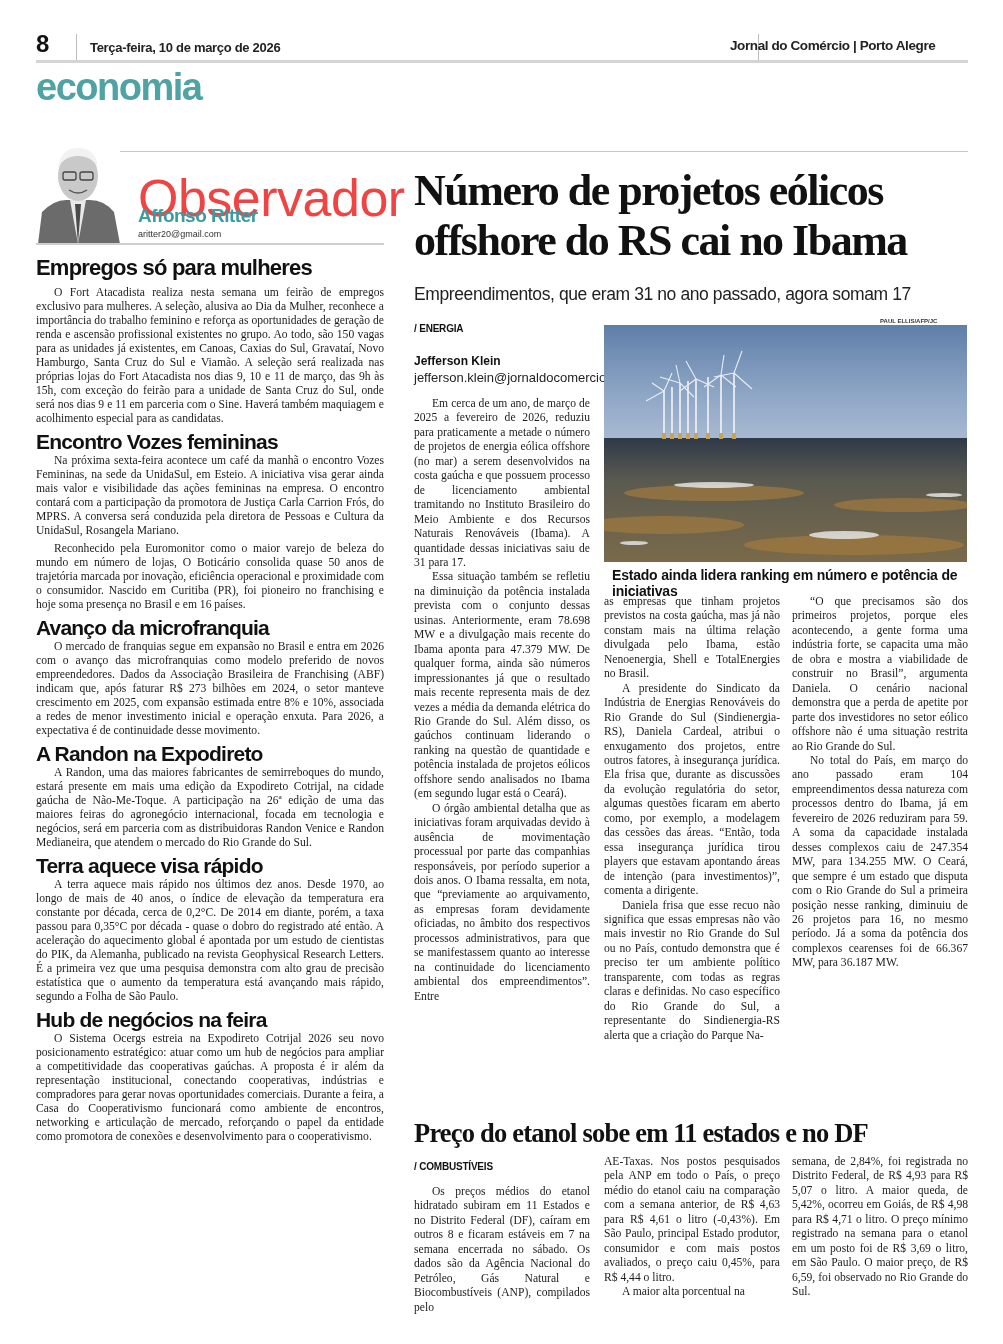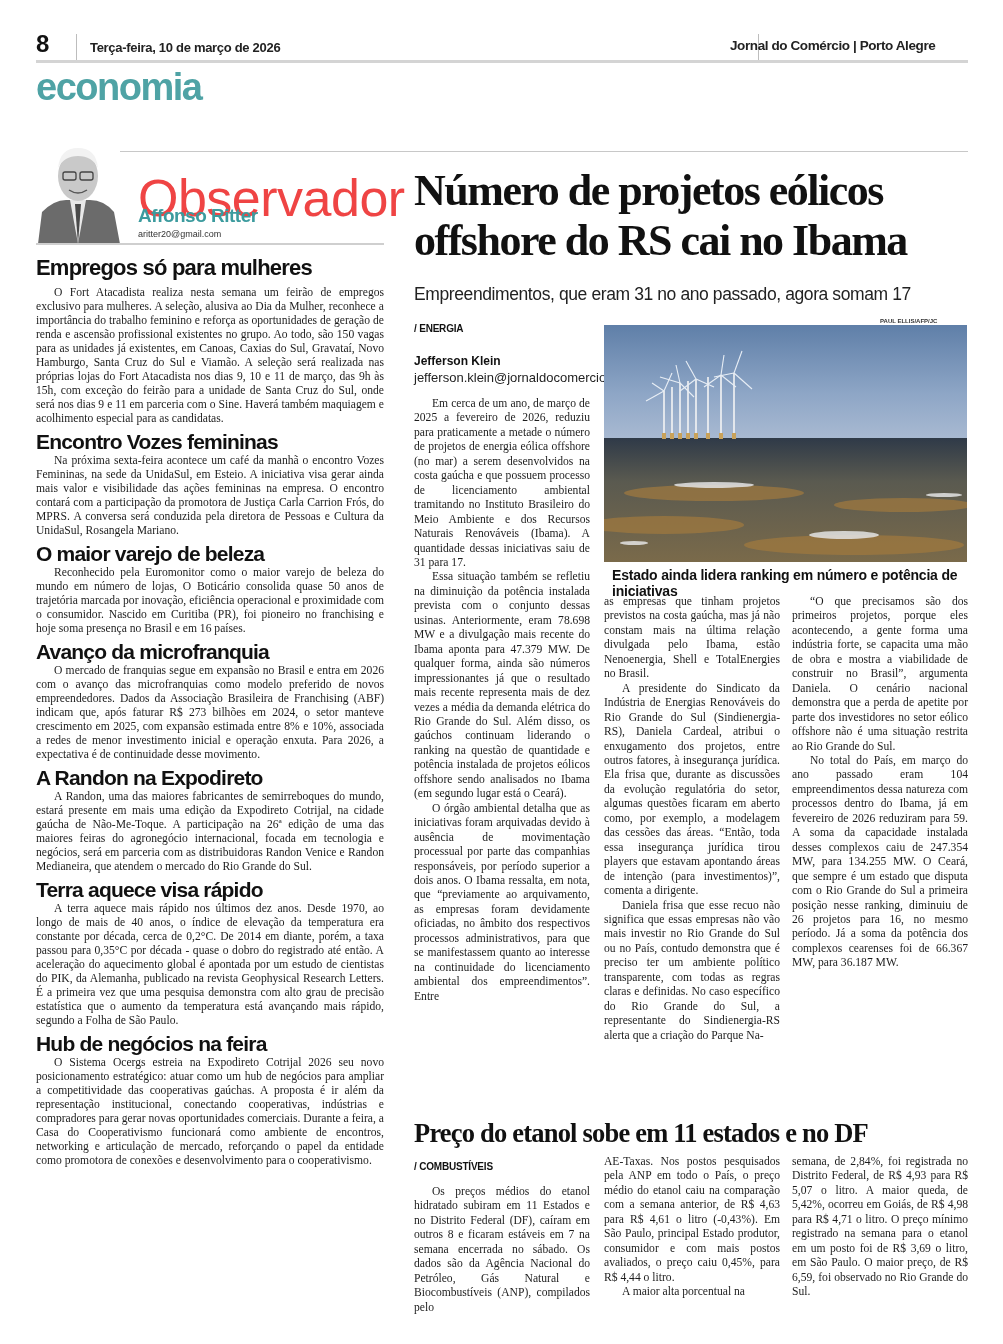--- a/index.html
+++ b/index.html
@@ -85,21 +85,20 @@
 <div class="abs obs-title">Observador</div>
 <div class="abs obs-author">Affonso Ritter</div>
 <div class="abs obs-email">aritter20@gmail.com</div>
 <div class="abs col-rule-bot"></div>
 
 <div class="abs left-col">
   <h2 class="note-h first">Empregos só para mulheres</h2>
   <p class="note-p">O Fort Atacadista realiza nesta semana um feirão de empregos exclusivo para mulheres. A seleção, alusiva ao Dia da Mulher, reconhece a importância do trabalho feminino e reforça as oportunidades de geração de renda e ascensão profissional existentes no grupo. Ao todo, são 150 vagas para as unidades já existentes, em Canoas, Caxias do Sul, Gravataí, Novo Hamburgo, Santa Cruz do Sul e Viamão. A seleção será realizada nas próprias lojas do Fort Atacadista nos dias 9, 10 e 11 de março, das 9h às 15h, com exceção do feirão para a unidade de Santa Cruz do Sul, onde será nos dias 9 e 11 em parceria com o Sine. Haverá também maquiagem e acolhimento especial para as candidatas.</p>
   <h2 class="note-h">Encontro Vozes femininas</h2>
   <p class="note-p">Na próxima sexta-feira acontece um café da manhã o encontro Vozes Femininas, na sede da UnidaSul, em Esteio. A iniciativa visa gerar ainda mais valor e visibilidade das ações femininas na empresa. O encontro contará com a participação da promotora de Justiça Carla Carrion Frós, do MPRS. A conversa será conduzida pela diretora de Pessoas e Cultura da UnidaSul, Rosangela Mariano.</p>
-  <h2 class="note-h">O maior varejo de beleza</h2>
   <p class="note-p">Reconhecido pela Euromonitor como o maior varejo de beleza do mundo em número de lojas, O Boticário consolida quase 50 anos de trajetória marcada por inovação, eficiência operacional e proximidade com o consumidor. Nascido em Curitiba (PR), foi pioneiro no franchising e hoje soma presença no Brasil e em 16 países.</p>
   <h2 class="note-h">Avanço da microfranquia</h2>
   <p class="note-p">O mercado de franquias segue em expansão no Brasil e entra em 2026 com o avanço das microfranquias como modelo preferido de novos empreendedores. Dados da Associação Brasileira de Franchising (ABF) indicam que, após faturar R$ 273 bilhões em 2024, o setor manteve crescimento em 2025, com expansão estimada entre 8% e 10%, associada a redes de menor investimento inicial e operação enxuta. Para 2026, a expectativa é de continuidade desse movimento.</p>
   <h2 class="note-h">A Randon na Expodireto</h2>
   <p class="note-p">A Randon, uma das maiores fabricantes de semirreboques do mundo, estará presente em mais uma edição da Expodireto Cotrijal, na cidade gaúcha de Não-Me-Toque. A participação na 26ª edição de uma das maiores feiras do agronegócio internacional, focada em tecnologia e negócios, será em parceria com as distribuidoras Randon Venice e Randon Medianeira, que atendem o mercado do Rio Grande do Sul.</p>
   <h2 class="note-h">Terra aquece visa rápido</h2>
   <p class="note-p">A terra aquece mais rápido nos últimos dez anos. Desde 1970, ao longo de mais de 40 anos, o índice de elevação da temperatura era constante por década, cerca de 0,2°C. De 2014 em diante, porém, a taxa passou para 0,35°C por década - quase o dobro do registrado até então. A aceleração do aquecimento global é apontada por um estudo de cientistas do PIK, da Alemanha, publicado na revista Geophysical Research Letters. É a primeira vez que uma pesquisa demonstra com alto grau de precisão estatística que o aumento da temperatura está avançando mais rápido, segundo a Folha de São Paulo.</p>
   <h2 class="note-h">Hub de negócios na feira</h2>
   <p class="note-p">O Sistema Ocergs estreia na Expodireto Cotrijal 2026 seu novo posicionamento estratégico: atuar como um hub de negócios para ampliar a competitividade das cooperativas gaúchas. A proposta é ir além da representação institucional, conectando cooperativas, indústrias e compradores para gerar novas oportunidades comerciais. Durante a feira, a Casa do Cooperativismo funcionará como ambiente de encontros, networking e articulação de mercado, reforçando o papel da entidade como promotora de conexões e desenvolvimento para o cooperativismo.</p>
 </div>

